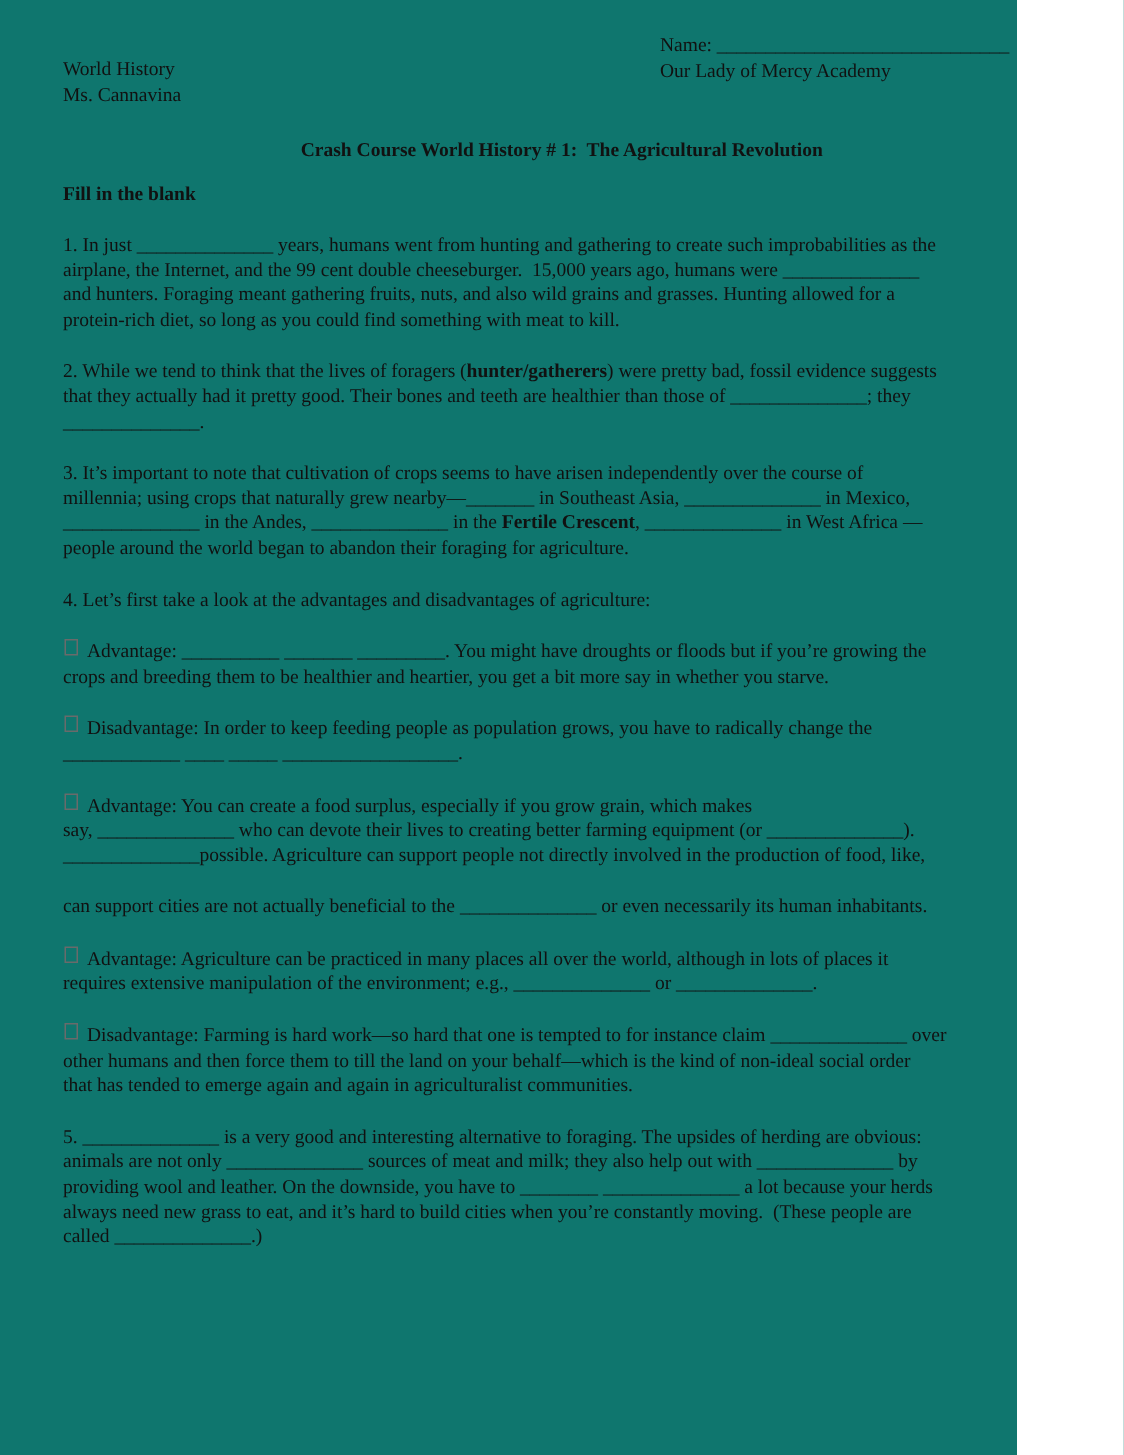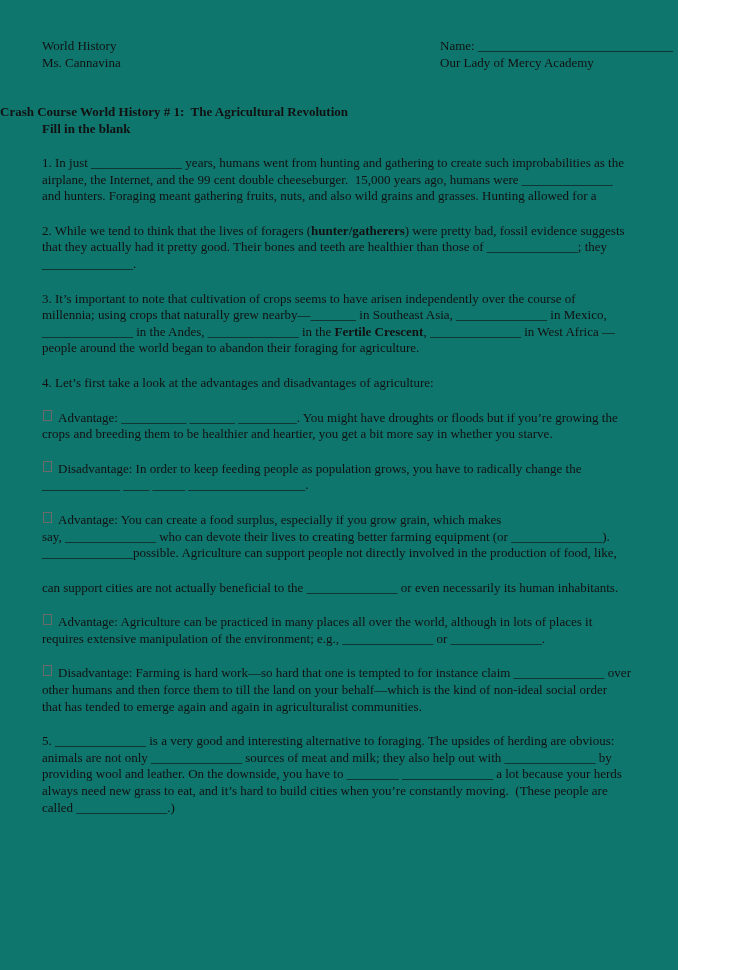--- a/index.html
+++ b/index.html
@@ -18,33 +18,33 @@
     color: #111111;
     overflow: hidden;
   }
   .header-left {
     position: absolute;
     top: 38px;
     left: 42px;
   }
   .header-right {
     position: absolute;
-    top: 38px;
+    top: 22px;
     left: 440px;
     width: 270px;
   }
   .name-blank {
     letter-spacing: 0;
   }
   .title {
     position: absolute;
-    top: 104px;
+    top: 92px;
     left: 0;
     width: 749px;
-    text-align: left;
+    text-align: center;
     font-weight: bold;
     white-space: pre;
   }
   .fill-heading {
     position: absolute;
     top: 121px;
     left: 42px;
     font-weight: bold;
   }
   .paragraphs {
@@ -90,20 +90,21 @@
 
   <div class="title">Crash Course World History # 1:  The Agricultural Revolution</div>
 
   <div class="fill-heading">Fill in the blank</div>
 
   <div class="paragraphs">
       <div class="para">
         <div class="line"><span>1. In just ______________ years, humans went from hunting and gathering to create such improbabilities as the</span></div>
         <div class="line"><span>airplane, the Internet, and the 99 cent double cheeseburger.  15,000 years ago, humans were ______________</span></div>
         <div class="line"><span>and hunters. Foraging meant gathering fruits, nuts, and also wild grains and grasses. Hunting allowed for a</span></div>
+        <div class="line"><span>protein-rich diet, so long as you could find something with meat to kill.</span></div>
       </div>
       <div class="para">
         <div class="line"><span>2. While we tend to think that the lives of foragers (</span><span class="b">hunter/gatherers</span><span>) were pretty bad, fossil evidence suggests</span></div>
         <div class="line"><span>that they actually had it pretty good. Their bones and teeth are healthier than those of ______________; they</span></div>
         <div class="line"><span>______________.</span></div>
       </div>
       <div class="para">
         <div class="line"><span>3. It’s important to note that cultivation of crops seems to have arisen independently over the course of</span></div>
         <div class="line"><span>millennia; using crops that naturally grew nearby—_______ in Southeast Asia, ______________ in Mexico,</span></div>
         <div class="line"><span>______________ in the Andes, ______________ in the </span><span class="b">Fertile Crescent</span><span>, ______________ in West Africa —</span></div>

